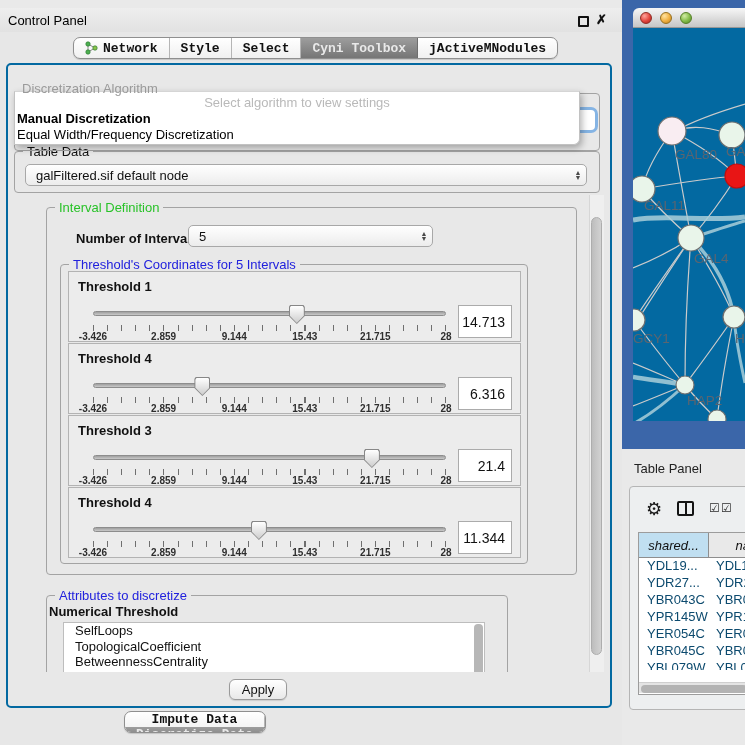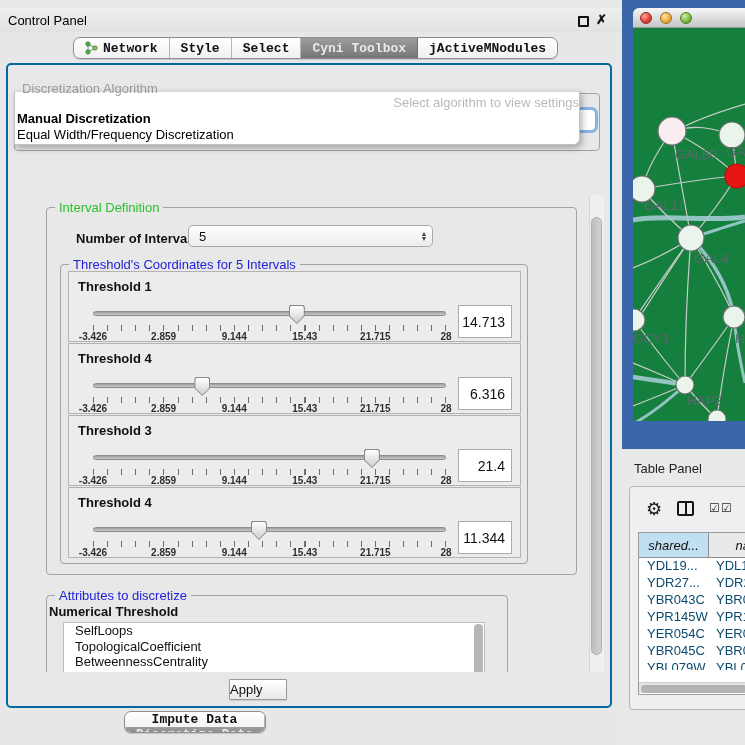--- a/index.html
+++ b/index.html
@@ -29,21 +29,21 @@
   .gt-green { color:#28c228; }
   .gt-blue  { color:#2121dd; }
 
   
   #disc-group { left:6px; top:28px; width:586px; height:58px; z-index:1; }
   #disc-label { position:absolute; left:14px; top:16px; color:#9a9a9a; font-size:13px; z-index:60; }
   #combo-focus-fragment { position:absolute; left:564px; top:42px; width:26px; height:26px; border:3px solid #85b4e4; border-radius:7px; background:#fff; z-index:2; }
 
   
   #algo-popup { position:absolute; left:6px; top:26px; width:566px; height:54px; background:#fff; border:1px solid #c2c2c2; border-top:1px solid #d5d5d5; border-bottom-right-radius:6px; box-shadow:2px 3px 7px rgba(0,0,0,.30); z-index:50; }
-  #algo-hint { position:absolute; left:0; top:3px; width:100%; text-align:right; color:#b9b9b9; font-size:13px; }
+  #algo-hint { position:absolute; left:0; top:3px; width:100%; text-align:center; color:#b9b9b9; font-size:13px; }
   .algo-opt { position:absolute; left:2px; font-size:13px; color:#000; }
   #algo-opt-0 { top:19px; font-weight:bold; }
   #algo-opt-1 { top:35px; }
 
   
   #tabledata-group { left:6px; top:86px; width:586px; height:42px; }
   .combo { position:absolute; height:22px; border:1px solid #a8a8a8; border-radius:5px; background:linear-gradient(#ffffff,#ececec); display:flex; align-items:center; }
   .combo-text { padding-left:10px; font-size:13px; color:#111; flex:1; }
   .combo-stepper { width:16px; height:100%; display:flex; flex-direction:column; align-items:center; justify-content:center; color:#4a4a4a; }
   .combo-stepper span { font-size:7px; line-height:5px; }
@@ -69,30 +69,30 @@
   .tick-labels { position:absolute; left:0; top:27px; width:353px; height:12px; }
   .tick-labels span { position:absolute; transform:translateX(-50%); font-size:10px; font-weight:bold; color:#2e2e2e; white-space:nowrap; }
   .th-value { position:absolute; right:8px; top:33px; width:54px; height:33px; background:#fff; border:1px solid #ababab; font-size:14px; text-align:right; padding:8px 6px 0 0; }
 
   #attr-group { left:32px; top:400px; width:462px; height:92px; }
   #attr-list-title { position:absolute; left:2px; top:8px; font-weight:bold; font-size:13px; }
   #attr-list { position:absolute; left:16px; top:26px; width:422px; height:58px; background:#fff; border:1px solid #bdbdbd; overflow:hidden; }
   .attr-item { padding-left:11px; font-size:13px; line-height:15.5px; color:#111; }
   #attr-scrollbar { position:absolute; right:1px; top:1px; width:9px; height:54px; background:#b7b7b7; border-radius:4px; }
 
-  #apply-btn { position:absolute; left:221px; top:614px; width:58px; height:21px; border:1px solid #9a9a9a; border-radius:1px; background:linear-gradient(#ffffff,#e8e8e8); font-size:13px; line-height:19px; box-shadow:0 1px 1px rgba(0,0,0,.12); }
+  #apply-btn { position:absolute; left:221px; top:614px; width:58px; height:21px; border:1px solid #9a9a9a; border-radius:6px; background:linear-gradient(#ffffff,#e8e8e8); font-size:13px; text-align:center; line-height:19px; box-shadow:0 1px 1px rgba(0,0,0,.12); }
 
   
   #network-window { position:absolute; left:622px; top:0; width:123px; height:449px; background:#3b66a9; }
   #nw-titlebar { position:absolute; left:11px; top:8px; width:112px; height:20px; background:linear-gradient(#f7f7f7,#c6c6c6); border-bottom:1px solid #979797; border-top-left-radius:6px; }
   .light { position:absolute; top:4px; width:12px; height:12px; border-radius:50%; }
   #light-red    { left:7px;  background:radial-gradient(circle at 35% 30%, #ffa49b, #e2453c 55%, #a8221b); border:1px solid #8f2c24; }
   #light-yellow { left:27px; background:radial-gradient(circle at 35% 30%, #ffe3a0, #efae3e 55%, #bd7f1c); border:1px solid #96701f; }
   #light-green  { left:47px; background:radial-gradient(circle at 35% 30%, #d2eda4, #82bb47 55%, #55882a); border:1px solid #567f27; }
-  #nw-canvas { position:absolute; left:11px; top:28px; width:112px; height:393px; background:#15803d; overflow:hidden; }
+  #nw-canvas { position:absolute; left:11px; top:28px; width:112px; height:393px; background:#0369a1; overflow:hidden; }
   #nw-canvas svg { display:block; }
 
   
   #tp-title { position:absolute; left:634px; top:461px; font-size:13px; color:#222; }
   #table-panel { position:absolute; left:629px; top:486px; width:120px; height:224px; background:#edeff0; border:1px solid #b5b5b5; border-radius:4px; }
   #tp-toolbar { position:absolute; left:0; top:0; width:100%; height:44px; }
   #gear-icon { position:absolute; left:16px; top:11px; font-size:18px; color:#1b1b1b; }
   #split-columns-icon { position:absolute; left:47px; top:14px; width:17px; height:15px; border:2px solid #141414; border-radius:2px; }
   #split-columns-icon::after { content:""; position:absolute; left:5.5px; top:0; width:2px; height:100%; background:#141414; }
   .chk-icon { position:absolute; top:14px; font-size:12px; color:#2a2a2a; }
@@ -149,20 +149,30 @@
     <div id="disc-group" class="group"></div>
     <span id="disc-label">Discretization Algorithm</span>
     <div id="combo-focus-fragment"></div>
 
     <div id="algo-popup">
       <div id="algo-hint">Select algorithm to view settings</div>
       <div id="algo-opt-0" class="algo-opt">Manual Discretization</div>
       <div id="algo-opt-1" class="algo-opt">Equal Width/Frequency Discretization</div>
     </div>
 
+    <div id="tabledata-group" class="group">
+      <span class="group-title">Table Data</span>
+      <div id="tabledata-combo" class="combo">
+        <span class="combo-text">galFiltered.sif default node</span>
+        <span class="combo-stepper">
+            <span>▲</span>
+            <span>▼</span>
+          </span>
+      </div>
+    </div>
 
     <div id="scrollpane">
       <div id="interval-group" class="group">
         <span class="group-title gt-green">Interval Definition</span>
         <span id="noi-label">Number of Intervals</span>
         <div id="noi-combo" class="combo">
           <span class="combo-text">5</span>
           <span class="combo-stepper">
               <span>▲</span>
               <span>▼</span>

